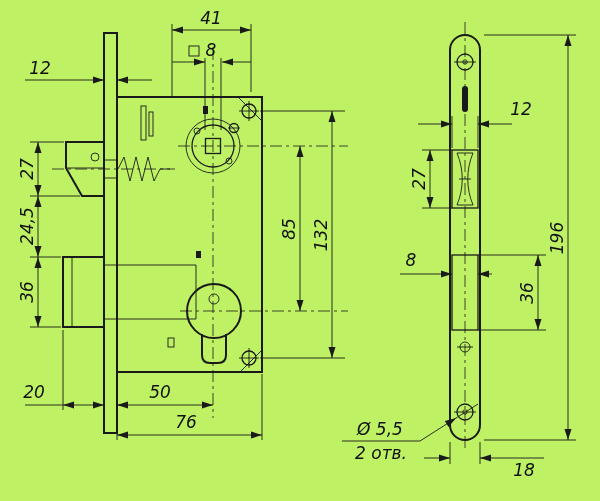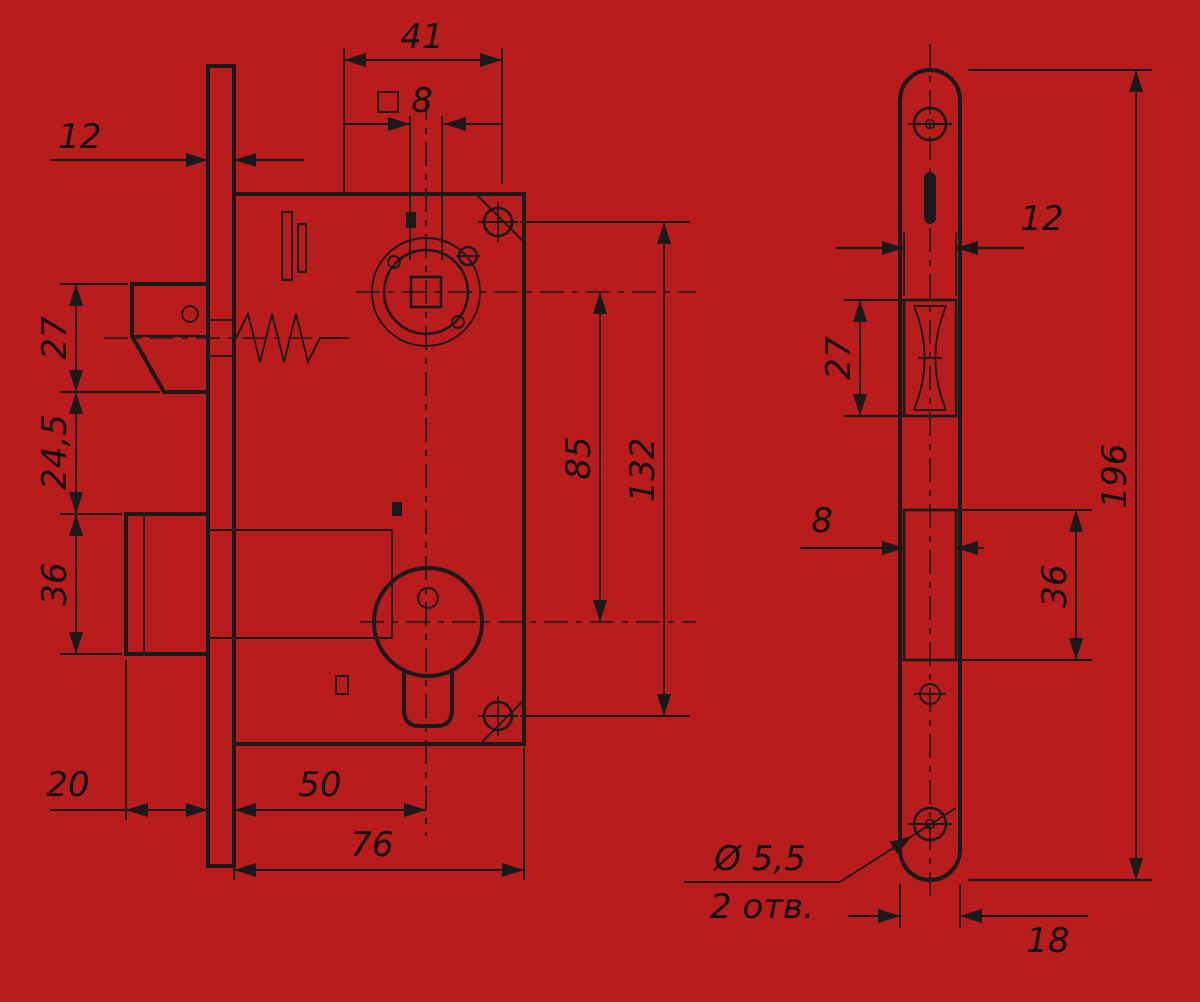--- a/index.html
+++ b/index.html
@@ -1,16 +1,16 @@
 <!DOCTYPE html>
 <html><head>
 <meta charset="utf-8">
 <style>
   html,body{margin:0;padding:0;background:#fff;}
-  #stage{position:relative;width:600px;height:501px;background:#b91c1c;overflow:hidden;
+  #stage{position:relative;width:600px;height:501px;background:#bef264;overflow:hidden;
          font-family:"DejaVu Sans",sans-serif;}
   svg{display:block;}
   .s  {stroke:#1a1a1a;stroke-width:2;fill:none;stroke-linejoin:miter;}
   .m  {stroke:#1a1a1a;stroke-width:1.3;fill:none;}
   .t  {stroke:#1a1a1a;stroke-width:0.9;fill:none;}
   .dim{stroke:#1a1a1a;stroke-width:0.9;fill:none;}
   .cl {stroke:#1a1a1a;stroke-width:0.8;fill:none;stroke-dasharray:12 4 3 4;}
   .ah {fill:#1a1a1a;stroke:none;}
   .blk{fill:#1a1a1a;stroke:none;}
   text{font-family:"DejaVu Sans",sans-serif;font-style:italic;font-size:17px;

